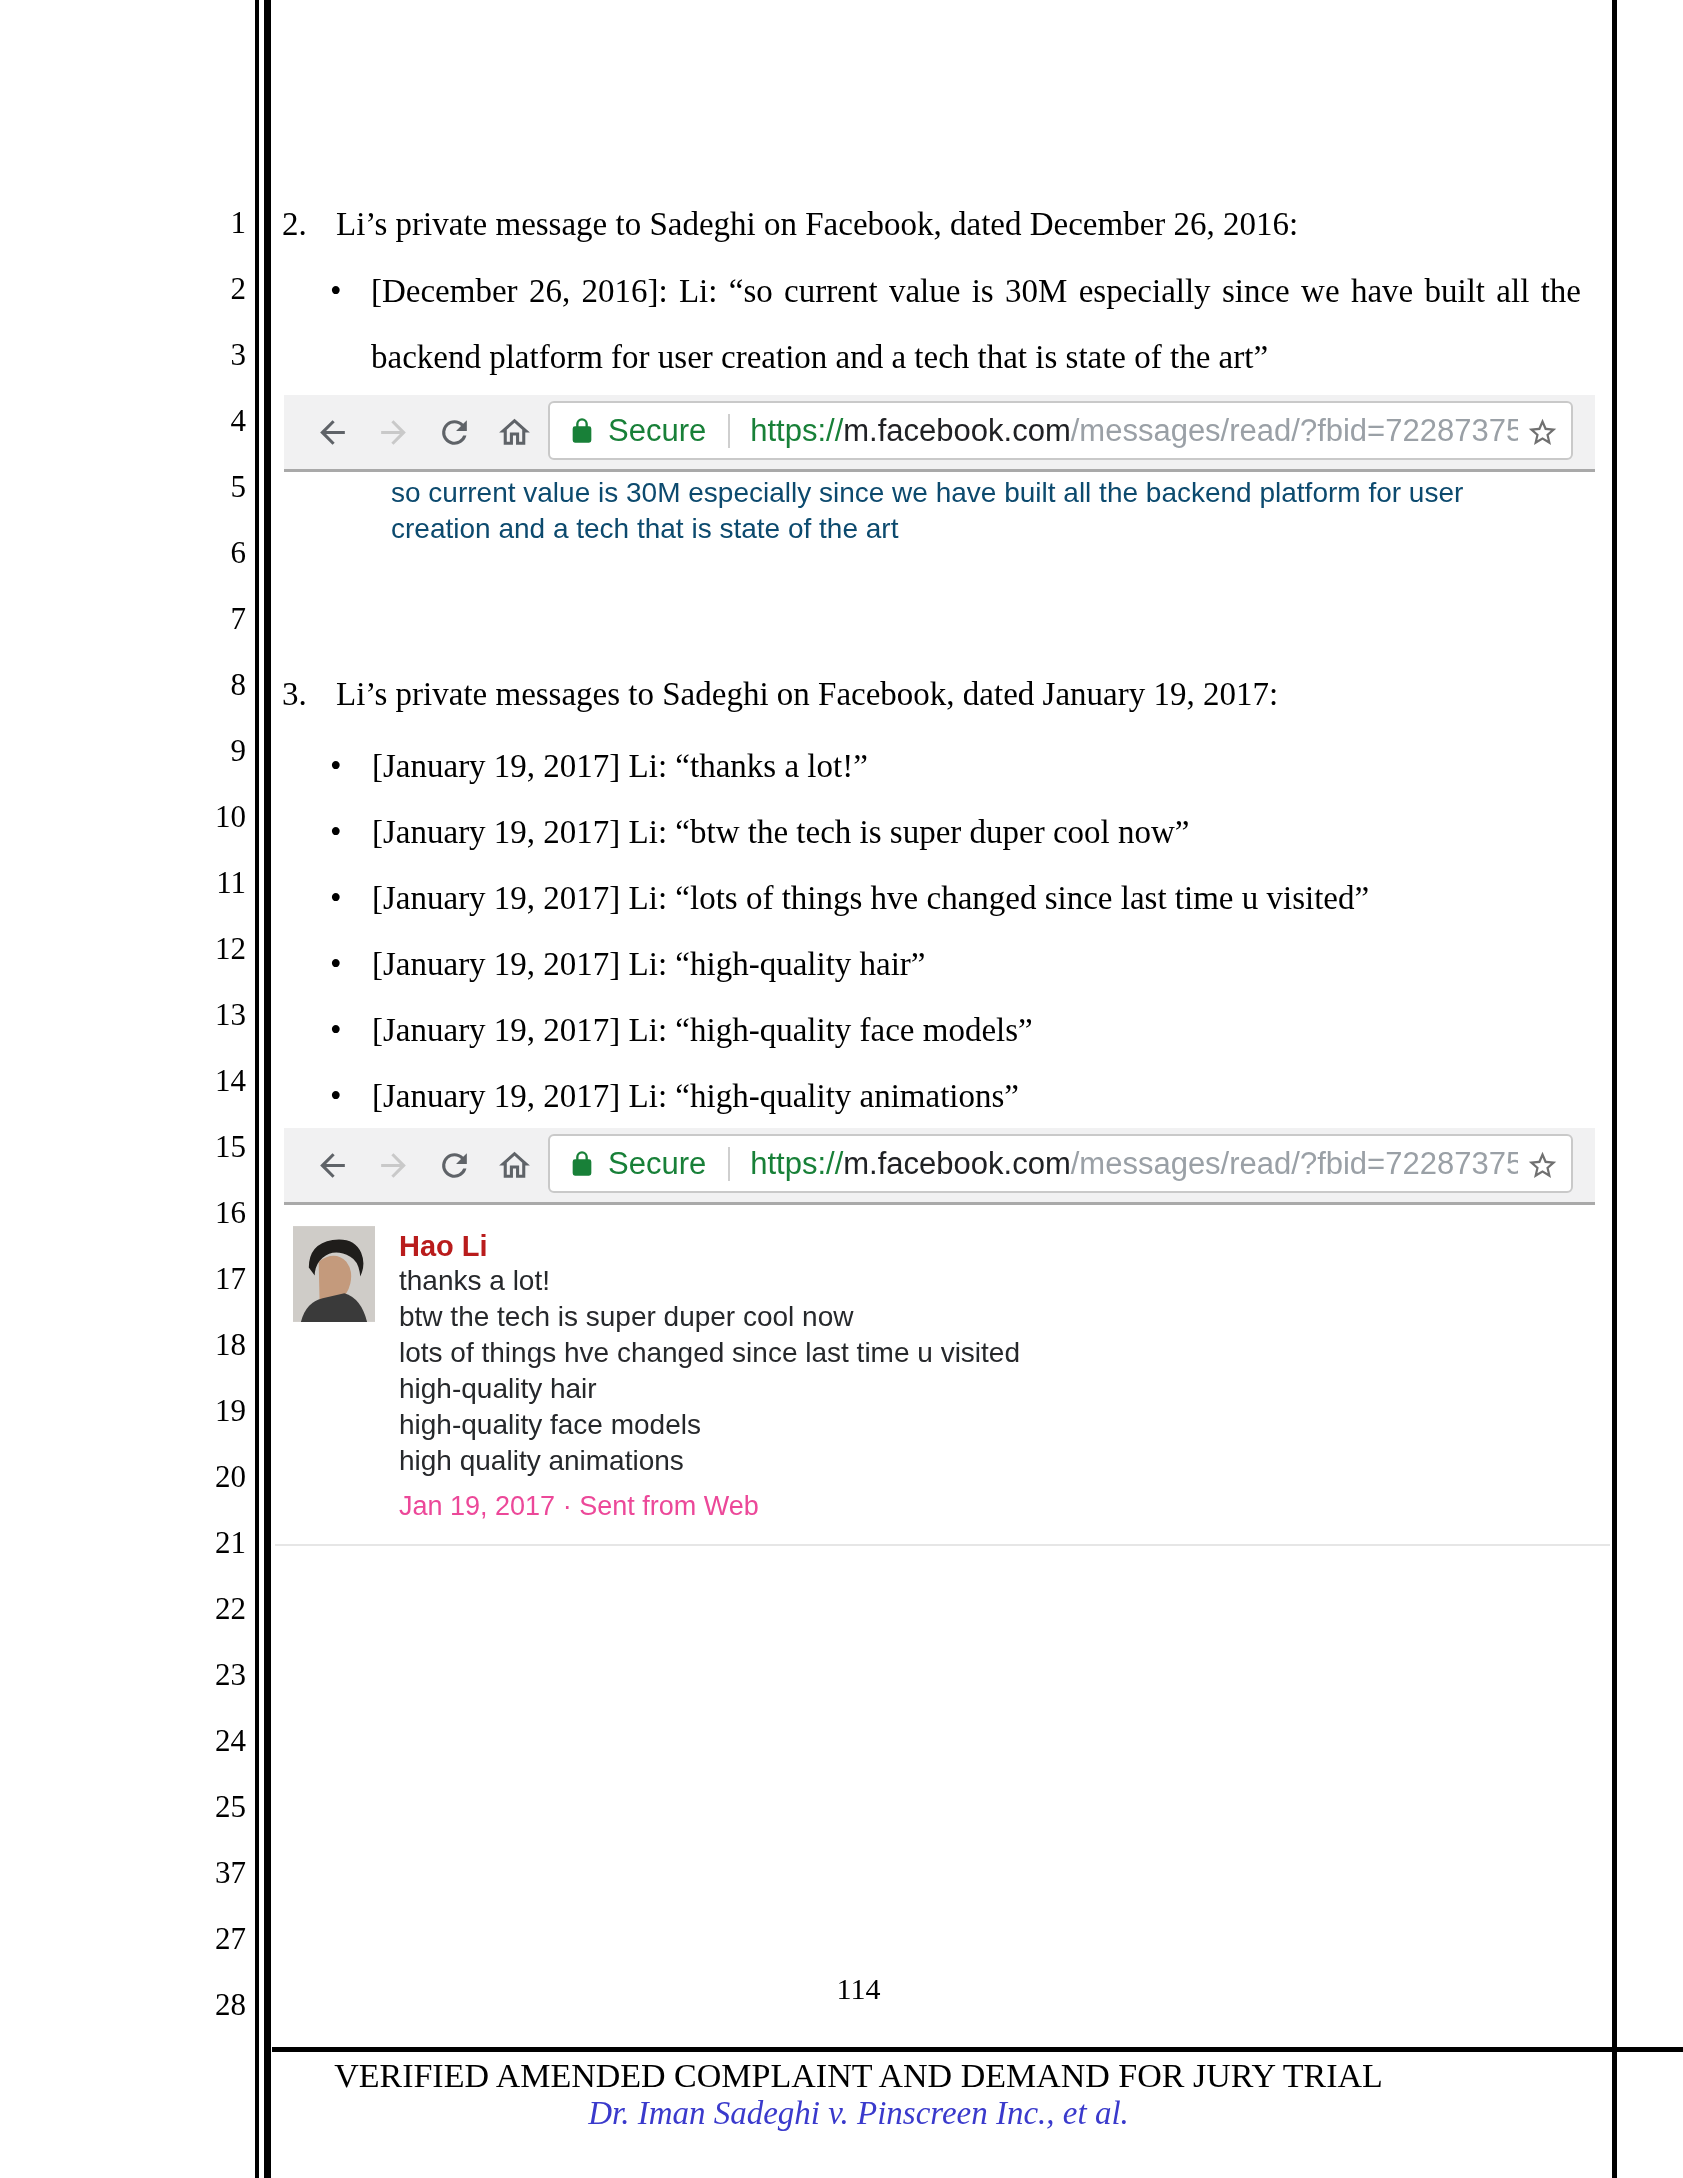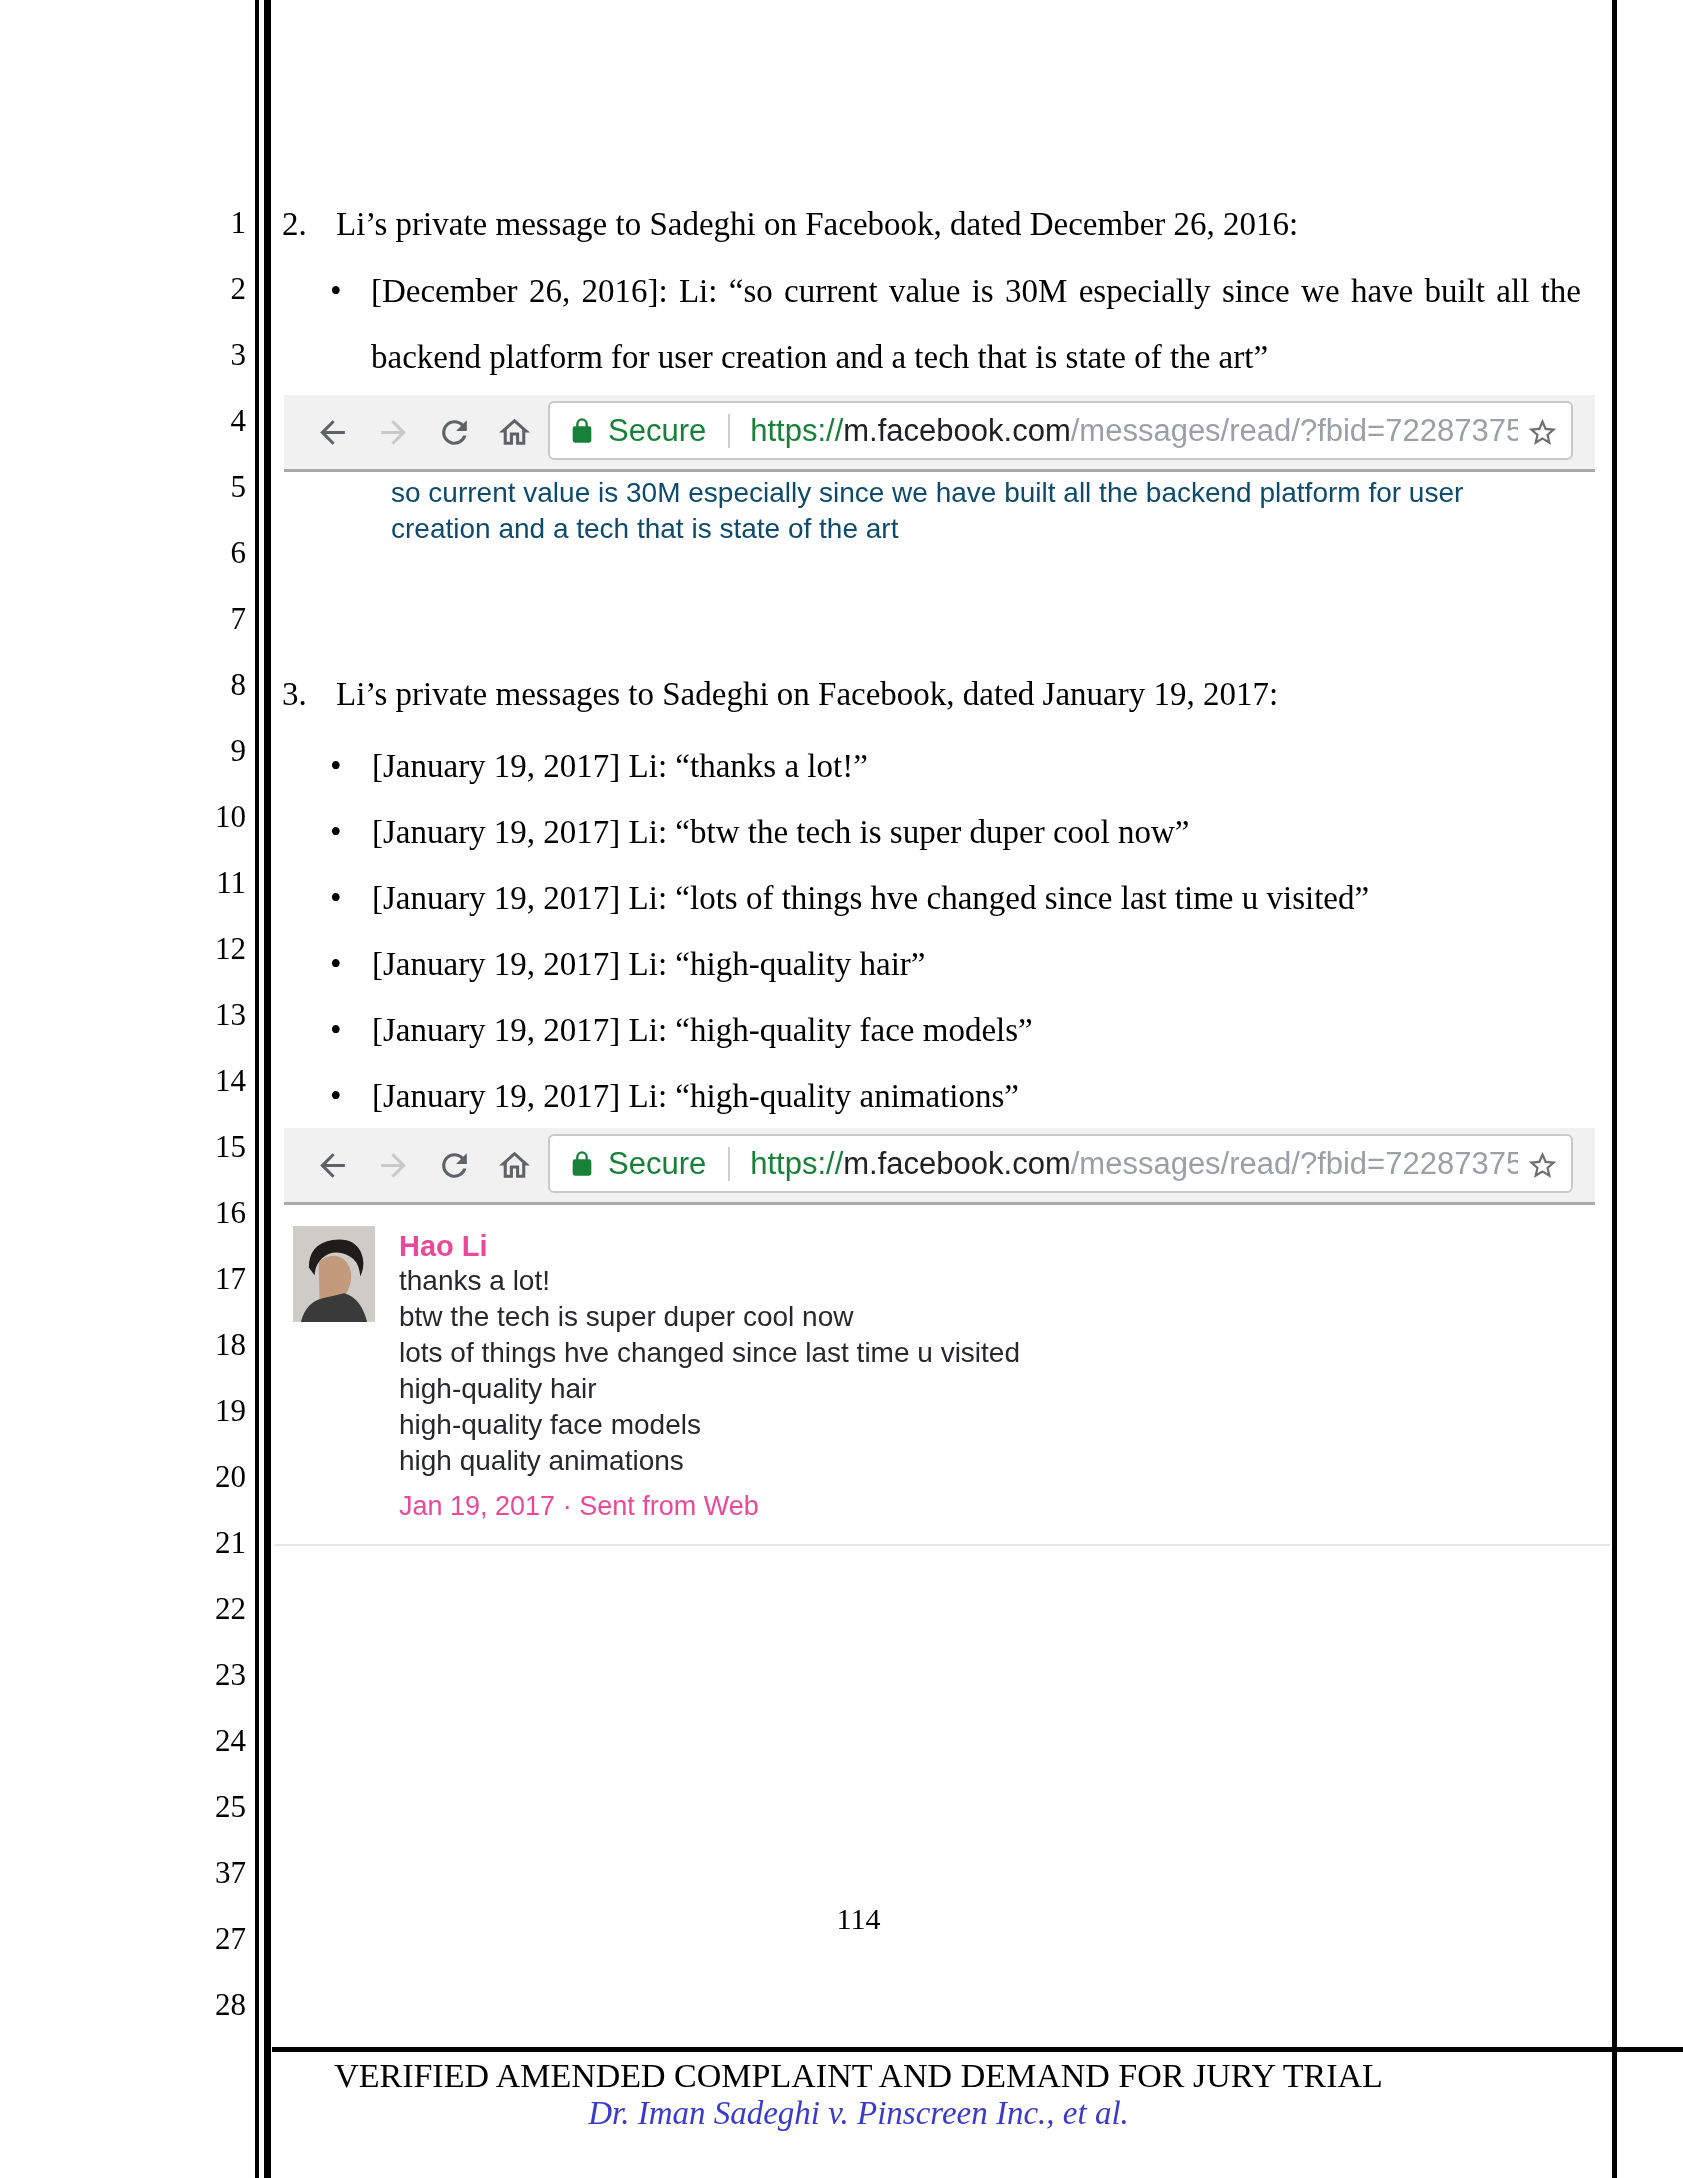--- a/index.html
+++ b/index.html
@@ -37,29 +37,29 @@
   .url .scheme{color:#188038;}
   .url .host{color:#202124;}
   .url .path{color:#9aa0a6;}
   .star{position:absolute;right:12px;top:13px;width:33px;height:33px;fill:#707070;}
 
   
   .fb{font-family:"Liberation Sans", sans-serif;}
   #shot1-msg{position:absolute;left:391px;top:475px;font-size:28px;line-height:36px;color:#0c4a6e;}
   #avatar{position:absolute;left:293px;top:1226px;width:82px;height:96px;}
   #sender{position:absolute;left:399px;top:1228px;font-size:29px;font-weight:bold;
-          line-height:37px;color:#ec4899;}
+          line-height:37px;color:#b91c1c;}
   #msgs{position:absolute;left:399px;top:1263px;color:#26282b;}
   .mrow{height:36px;line-height:36px;font-size:28px;white-space:nowrap;}
   #stamp{position:absolute;left:399px;top:1491px;font-size:27px;color:#ec4899;}
   #fbsep{position:absolute;left:275px;top:1544px;width:1335px;height:2px;background:#e6e6e6;}
 
   
   .fctr{position:absolute;left:272px;width:1173px;text-align:center;}
-  #pageno{top:1902px;font-size:30px;}
+  #pageno{top:1972px;font-size:30px;}
   #frule{position:absolute;left:272px;top:2047px;width:1411px;height:5px;background:#000;}
   #ftitle{top:2057px;font-size:34px;}
   #fcase{top:2095px;font-size:33px;font-style:italic;color:#3a3acc;}
 </style>
 </head>
 <body>
 
 <div class="rule" style="left:255px;width:4px;"></div>
 <div class="rule" style="left:264px;width:7px;"></div>
 <div class="rule" style="left:1612px;width:5px;"></div>

